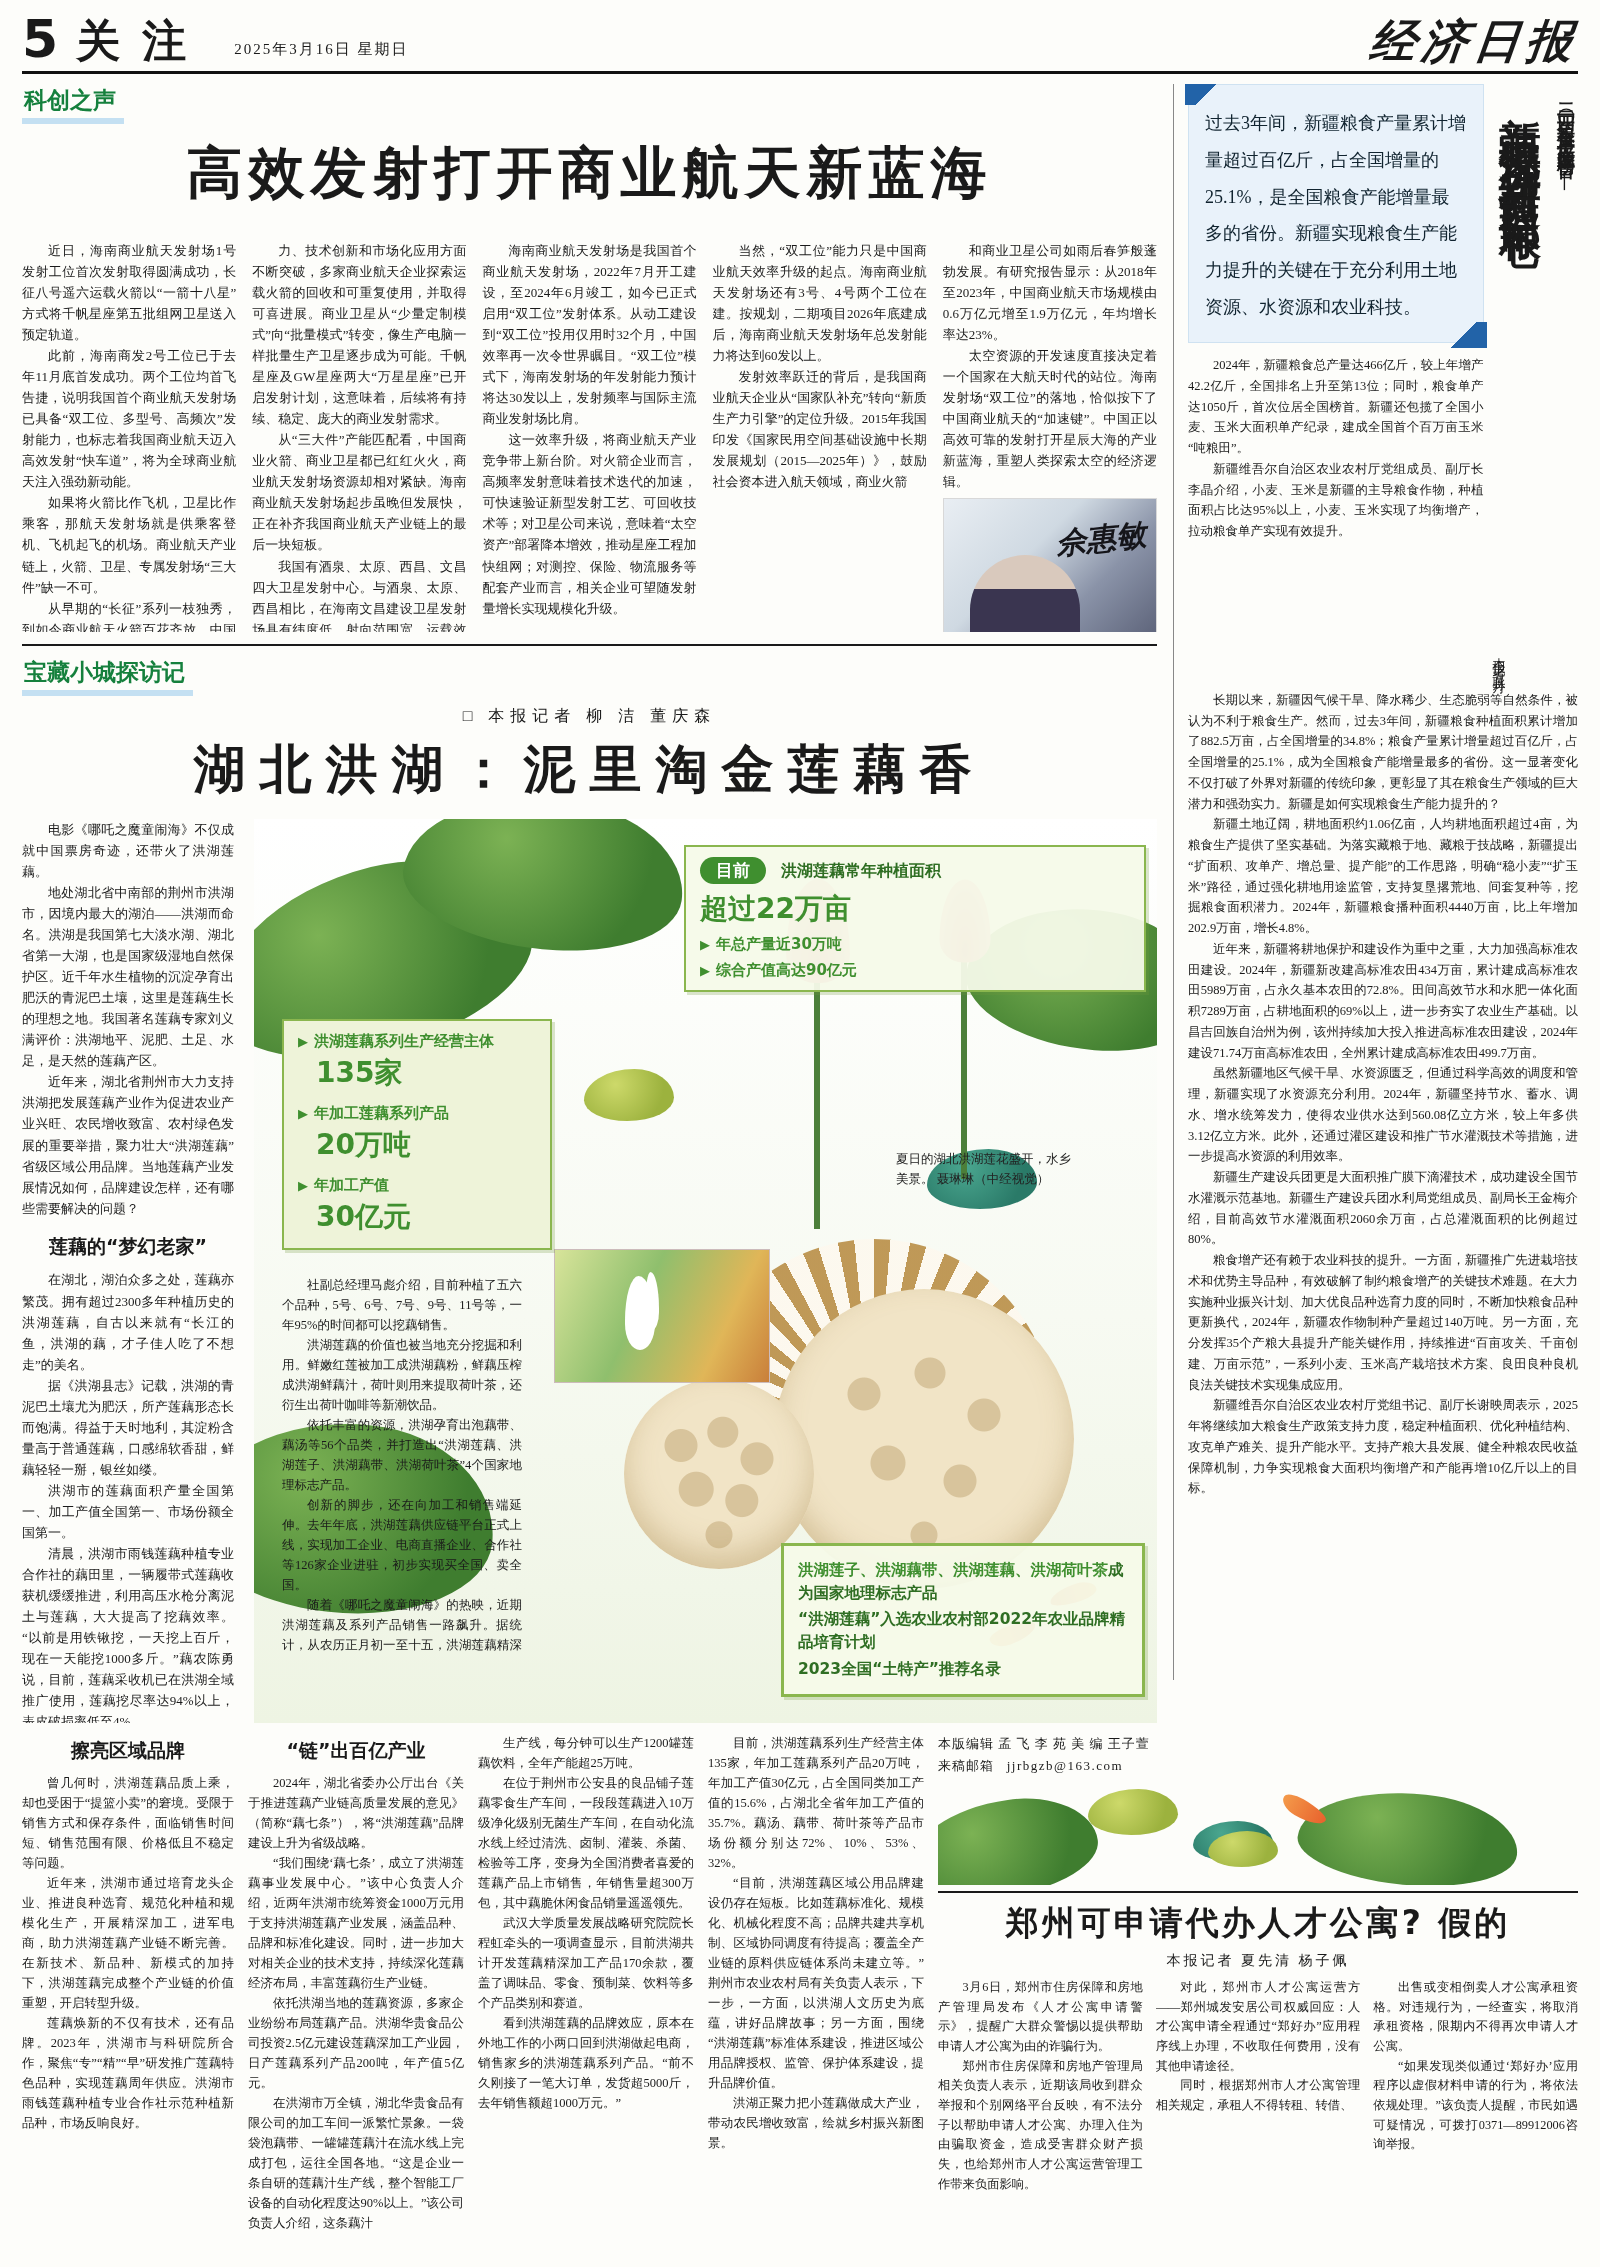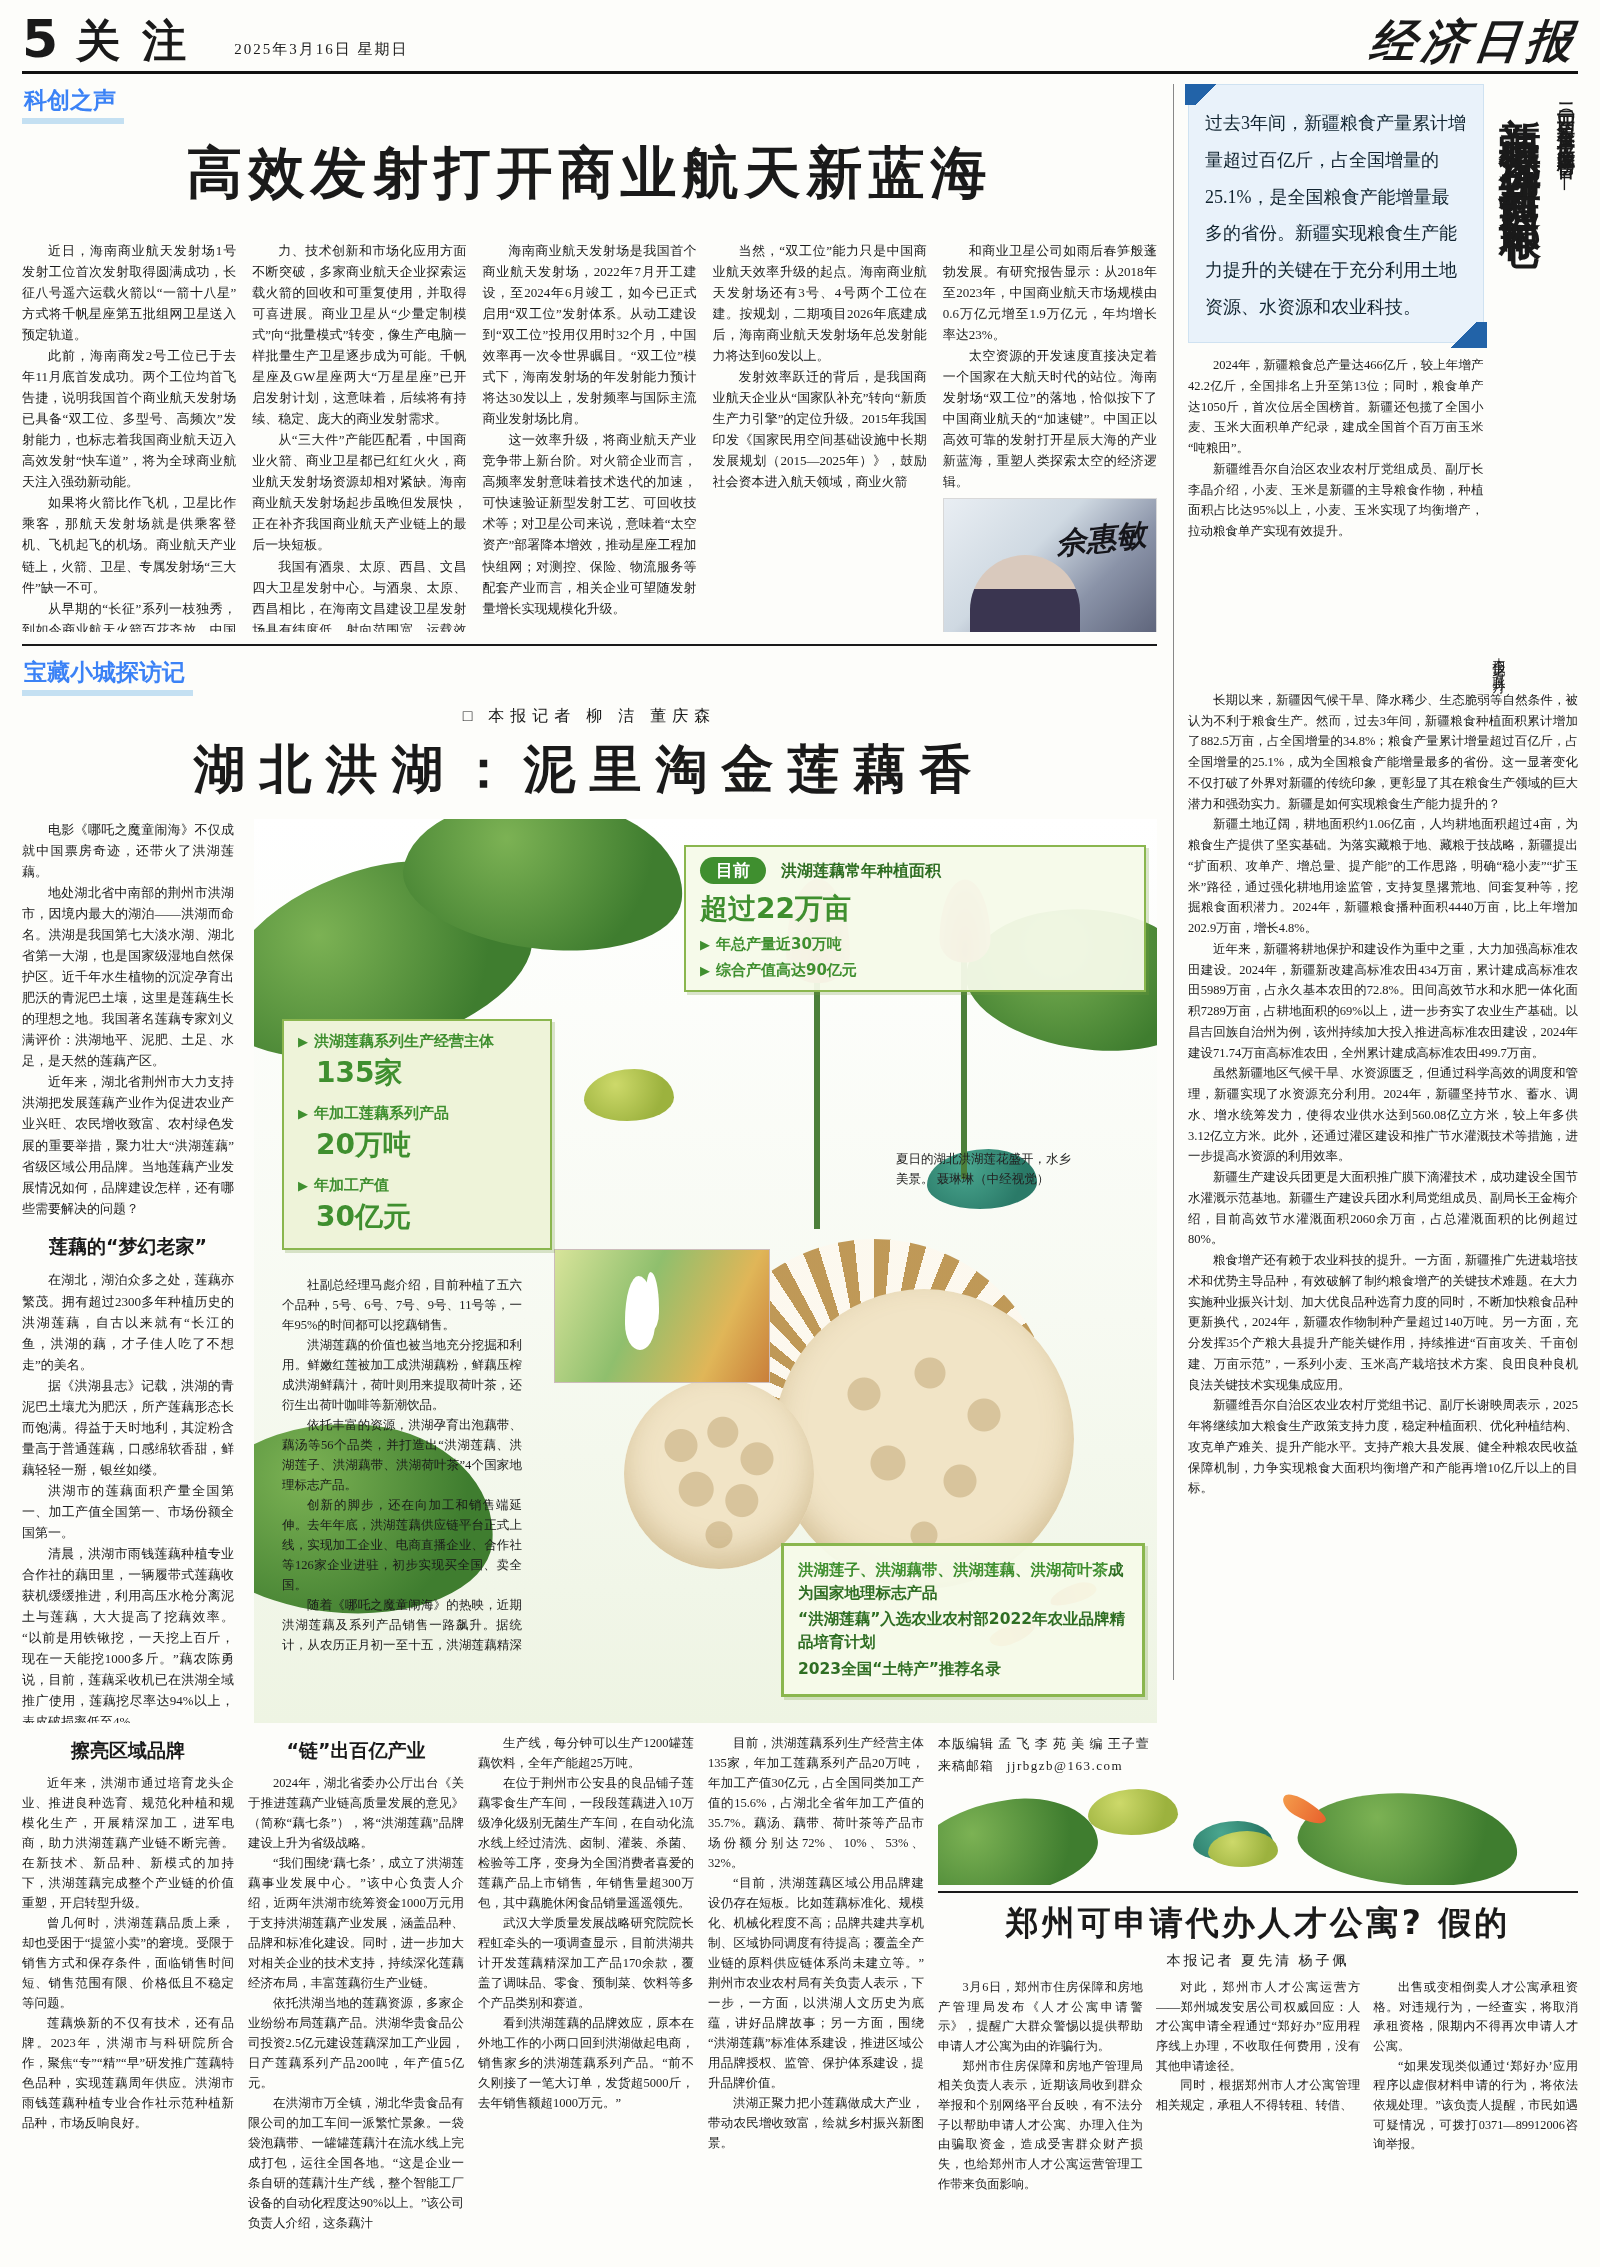--- a/index.html
+++ b/index.html
@@ -11,21 +11,21 @@
   .hdr-num{font-family:"DejaVu Sans","Liberation Sans",sans-serif;font-weight:900;font-size:52px;line-height:.9;}
   .hdr-section{font-size:44px;font-weight:900;letter-spacing:22px;margin-left:18px;line-height:.95;}
   .hdr-date{font-size:15px;margin-left:26px;margin-bottom:4px;letter-spacing:2px;}
   .masthead{margin-left:auto;font-size:46px;font-weight:900;font-style:italic;
             transform:skewX(-6deg);letter-spacing:6px;line-height:.9;}
   
   .top-grid{display:grid;grid-template-columns:1fr 405px;column-gap:16px;margin-top:10px;}
   .left-main{min-width:0;}
   .sidebar{border-left:1px solid #888;padding-left:14px;height:1596px;overflow:hidden;position:relative;}
   
-  .kicker{color:#3b82f6;font-size:23px;font-weight:900;display:inline-block;
+  .kicker{color:#15803d;font-size:23px;font-weight:900;display:inline-block;
           font-family:"DejaVu Sans","Liberation Sans",sans-serif;
           border-bottom:6px solid #c4e0f2;padding:1px 8px 2px 2px;}
   .a1-headline{text-align:center;font-size:56px;font-weight:900;letter-spacing:6px;margin:12px 0 28px;
                font-family:"DejaVu Sans","Liberation Sans",sans-serif;}
   .cols{display:flex;gap:16px;}
   .a1-cols{height:392px;overflow:hidden;}
   .col{flex:1 1 0;min-width:0;font-size:13px;line-height:1.62;text-align:justify;overflow:hidden;}
   .para{margin:0;text-indent:2em;}
   .photo{height:186px;margin-top:6px;position:relative;border:1px solid #d8d8d8;
          background:linear-gradient(135deg,#e9eef3 0%,#cfd9e2 35%,#8a93a8 60%,#4a4f66 100%);}
@@ -287,22 +287,22 @@
           <p class="para">新疆维吾尔自治区农业农村厅党组书记、副厅长谢映周表示，2025年将继续加大粮食生产政策支持力度，稳定种植面积、优化种植结构、攻克单产难关、提升产能水平。支持产粮大县发展、健全种粮农民收益保障机制，力争实现粮食大面积均衡增产和产能再增10亿斤以上的目标。</p>
         </div>
     </div>
   </div>
 
   <div class="bottom-grid">
 
     <div class="bcol">
       <div class="subhead" style="margin-top:2px;">擦亮区域品牌</div>
       <div>
+          <p class="para">曾几何时，洪湖莲藕品质上乘，却也受困于“提篮小卖”的窘境。受限于销售方式和保存条件，面临销售时间短、销售范围有限、价格低且不稳定等问题。</p>
           <p class="para">近年来，洪湖市通过培育龙头企业、推进良种选育、规范化种植和规模化生产，开展精深加工，进军电商，助力洪湖莲藕产业链不断完善。在新技术、新品种、新模式的加持下，洪湖莲藕完成整个产业链的价值重塑，开启转型升级。</p>
-          <p class="para">曾几何时，洪湖莲藕品质上乘，却也受困于“提篮小卖”的窘境。受限于销售方式和保存条件，面临销售时间短、销售范围有限、价格低且不稳定等问题。</p>
           <p class="para">莲藕焕新的不仅有技术，还有品牌。2023年，洪湖市与科研院所合作，聚焦“专”“精”“早”研发推广莲藕特色品种，实现莲藕周年供应。洪湖市雨钱莲藕种植专业合作社示范种植新品种，市场反响良好。</p>
         </div>
     </div>
 
     <div class="b-inner">
       <div class="col bcol">
         <div class="subhead" style="margin-top:2px;">“链”出百亿产业</div>
         <div>
             <p class="para">2024年，湖北省委办公厅出台《关于推进莲藕产业链高质量发展的意见》（简称“藕七条”），将“洪湖莲藕”品牌建设上升为省级战略。</p>
             <p class="para">“我们围绕‘藕七条’，成立了洪湖莲藕事业发展中心。”该中心负责人介绍，近两年洪湖市统筹资金1000万元用于支持洪湖莲藕产业发展，涵盖品种、品牌和标准化建设。同时，进一步加大对相关企业的技术支持，持续深化莲藕经济布局，丰富莲藕衍生产业链。</p>

